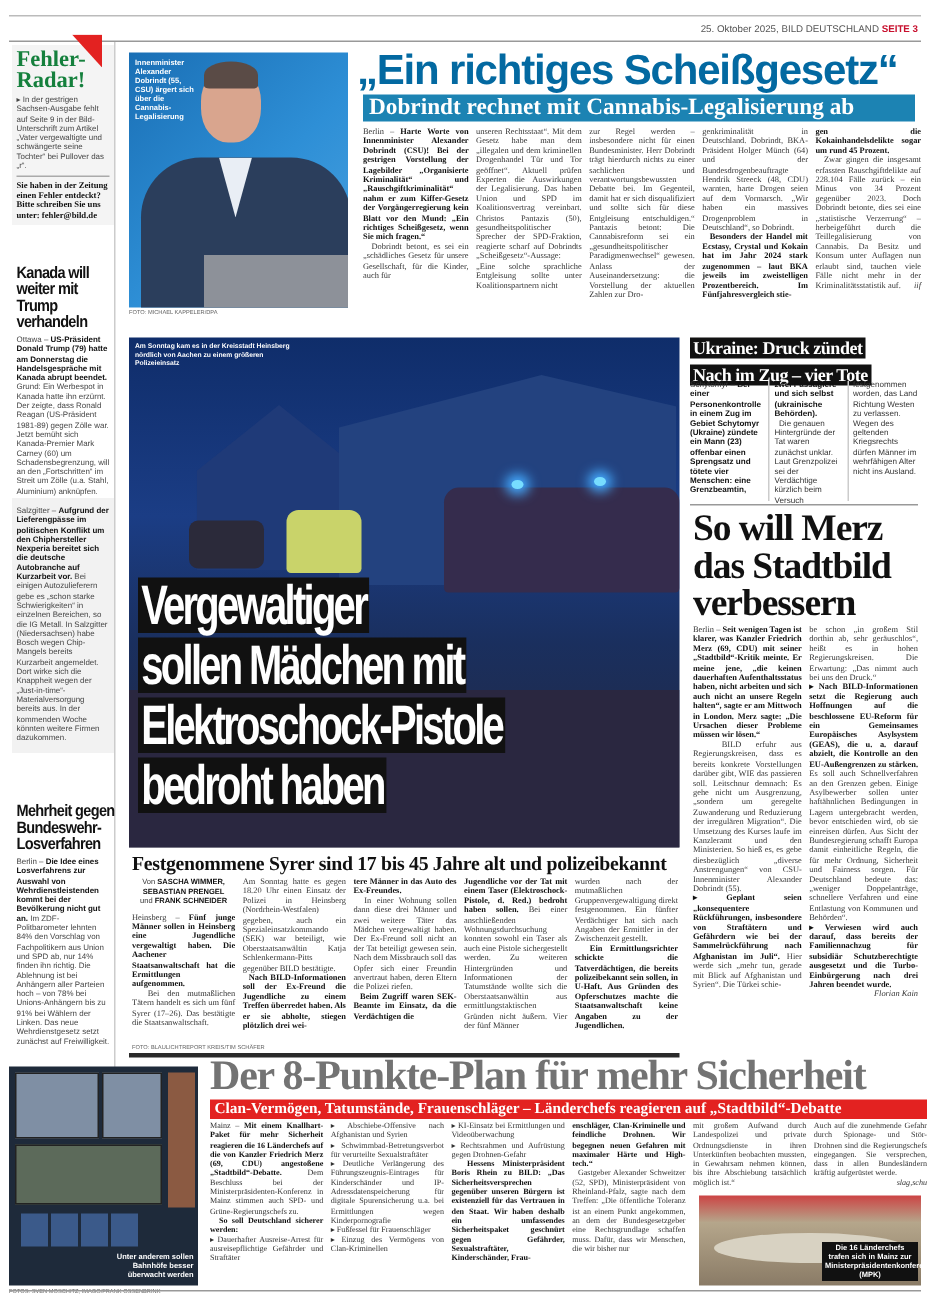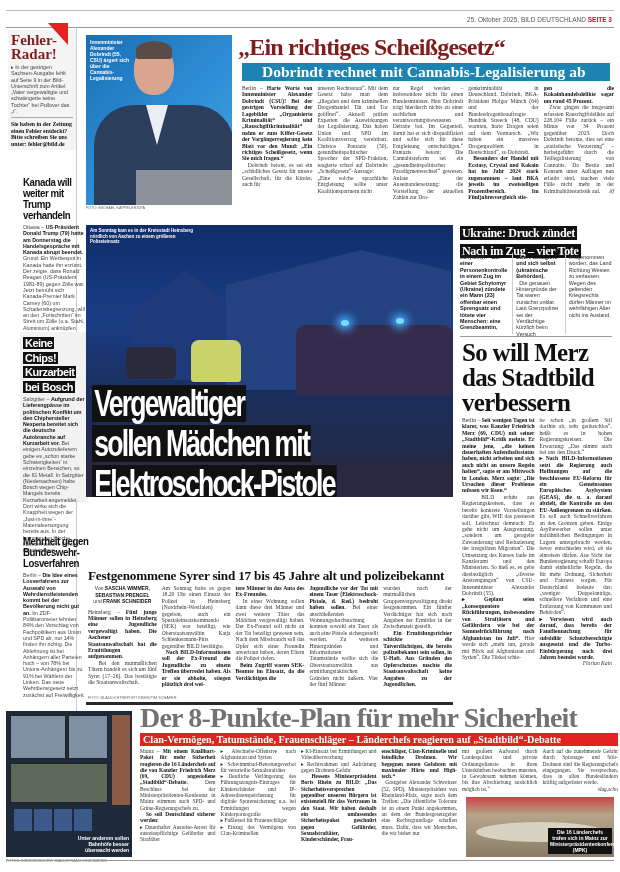--- a/index.html
+++ b/index.html
@@ -7,47 +7,47 @@
 body{position:relative;font-family:"Liberation Serif",serif;color:#222}
 .abs{position:absolute}
 .topline{left:6px;right:6px;top:10px;height:1px;background:#bbb}
 .dateline{right:8px;top:16px;font-family:"Liberation Sans",sans-serif;font-size:6.5px;color:#555}
 .dateline b{color:#c8102e}
 .rule2{left:6px;right:6px;top:27px;height:1px;background:#999}
 
 .leftcol{left:6px;top:28px;width:71px;height:692px;border-right:1px solid #ccc}
 .redcorner{left:48px;top:23px;width:20px;height:22px;background:#e32221;clip-path:polygon(0 0,100% 0,100% 100%)}
 .fr{left:8px;top:30px;width:68px;background:#f4f4f4;padding:3px 3px}
-.fr h2{font-family:"Liberation Serif",serif;font-weight:900;font-size:15px;line-height:14px;color:#7f1d1d}
+.fr h2{font-family:"Liberation Serif",serif;font-weight:900;font-size:15px;line-height:14px;color:#15803d}
 .small{font-family:"Liberation Sans",sans-serif;font-size:5.3px;line-height:6.3px;color:#444}
 .small b{color:#111}
 .fr .sep{height:1px;background:#aaa;margin:3px 0}
 .fr .ser{font-family:"Liberation Serif",serif;font-weight:bold;font-size:5.8px;line-height:6.5px;color:#111}
-.lbox{left:20px;width:68px;padding:3px 3px}
+.lbox{left:8px;width:68px;padding:3px 3px}
 .cond{font-family:"Liberation Sans",sans-serif;font-weight:bold;letter-spacing:-.5px;color:#111;transform-origin:left top}
 .kh{font-size:11px;line-height:11px}
 .invh{background:#111;color:#fff;display:inline;font-size:11px;line-height:12.5px;padding:0 2px;box-decoration-break:clone;-webkit-box-decoration-break:clone}
 .gray{background:#f2f2f2}
 
 .photo1{left:86px;top:35px;width:146px;height:170px;background:linear-gradient(135deg,#1a6fb5 0%,#2e8fd6 55%,#4aa2e0 100%);overflow:hidden}
 .photo1 .head{left:48px;top:10px;width:40px;height:50px;background:#d9a58e;border-radius:45%}
 .photo1 .hair{left:50px;top:6px;width:36px;height:18px;background:#5a4b46;border-radius:50% 50% 10% 10%}
 .photo1 .suit{left:8px;top:70px;width:140px;height:110px;background:#2b3e5c;border-radius:40px 40px 0 0}
 .photo1 .shirt{left:60px;top:70px;width:22px;height:40px;background:#e9eef5;clip-path:polygon(0 0,100% 0,50% 100%)}
 .photo1 .podium{left:50px;top:135px;width:96px;height:40px;background:#8d9199}
 .photo1 .cap{left:4px;top:4px;width:44px;font-family:"Liberation Sans",sans-serif;font-weight:bold;font-size:5px;line-height:6px;color:#fff}
 .credit{font-family:"Liberation Sans",sans-serif;font-size:3.8px;color:#666;text-transform:uppercase}
-.h1{left:238px;top:30px;width:378px;font-family:Liberation Serif, serif;font-weight:900;font-size:24px;line-height:34px;color:#7f1d1d;letter-spacing:-.8px;white-space:nowrap}
-.sub1{left:242px;top:63px;width:368px;height:18px;background:#1c83b3;color:#fff;font-family:"Liberation Serif",serif;font-weight:bold;font-size:15.5px;line-height:18px;padding-left:20px;white-space:nowrap}
+.h1{left:238px;top:30px;width:378px;font-family:Liberation Sans, sans-serif;font-weight:900;font-size:28px;line-height:34px;color:#0369a1;letter-spacing:-.8px;white-space:nowrap}
+.sub1{left:242px;top:63px;width:368px;height:18px;background:#1c83b3;color:#fff;font-family:"Liberation Serif",serif;font-weight:bold;font-size:15.5px;line-height:18px;padding-left:4px;white-space:nowrap}
 .cols{display:flex;gap:5px}
 .col{flex:1;font-family:"Liberation Serif",serif;font-size:5.6px;line-height:6.4px;color:#333;text-align:justify}
 .col b{color:#111}
 .story1{left:242px;top:85px;width:372px;height:120px}
 
-.bigphoto{left:86px;top:225px;width:367px;height:272px;background:linear-gradient(180deg,#0f2d6a 0%,#1b3d85 35%,#1a2f5e 60%,#25263a 100%);overflow:hidden}
+.bigphoto{left:86px;top:225px;width:367px;height:340px;background:linear-gradient(180deg,#0f2d6a 0%,#1b3d85 35%,#1a2f5e 60%,#25263a 100%);overflow:hidden}
 .house{background:#1f3a78}
 .bigh{left:6px;top:160px;font-family:"Liberation Sans",sans-serif;font-weight:bold;color:#fff;font-size:37px;line-height:37px;letter-spacing:-2.5px;transform:scaleX(.72);transform-origin:left top;white-space:nowrap}
 .bigh span{background:#111;padding:0 3px;display:inline-block;margin-bottom:3px}
 .bigcap{left:4px;top:3px;width:110px;font-family:"Liberation Sans",sans-serif;font-weight:bold;font-size:4.5px;line-height:5.5px;color:#fff}
 .sub2{left:88px;top:568px;width:365px;font-family:"Liberation Serif",serif;font-weight:bold;font-size:13.2px;line-height:15px;color:#111;white-space:nowrap;letter-spacing:-.2px}
 .story2{left:88px;top:585px;width:364px;height:110px}
 .byline{font-family:"Liberation Sans",sans-serif;font-size:5px;line-height:6.5px;text-align:center;color:#333}
 .byline b{font-weight:bold}
 
 .ukh{left:460px;top:223px;width:152px}
@@ -86,25 +86,20 @@
   <p class="ser">Sie haben in der Zeitung einen Fehler entdeckt? Bitte schreiben Sie uns unter: fehler@bild.de</p>
 </div>
 <div class="abs redcorner"></div>
 
 <div class="abs lbox" style="top:174px">
   <div class="cond kh" style="transform:scaleX(.88);width:78px">Kanada will weiter mit Trump verhandeln</div>
   <p class="small" style="margin-top:3px"><span>Ottawa – </span><b>US-Präsident Donald Trump (79) hatte am Donnerstag die Handelsgespräche mit Kanada abrupt beendet.</b> <span>Grund: Ein Werbespot in Kanada hatte ihn erzürnt. Der zeigte, dass Ronald Reagan (US-Präsident 1981-89) gegen Zölle war. Jetzt bemüht sich Kanada-Premier Mark Carney (60) um Schadensbegrenzung, will an den „Fortschritten“ im Streit um Zölle (u.a. Stahl, Aluminium) anknüpfen.</span></p>
 </div>
 
 <div class="abs lbox gray" style="top:332px;height:170px">
-  <div style="line-height:13px">
-    <span class="cond invh">Keine Chips!</span><br>
-    <span class="cond invh">Kurzarbeit</span><br>
-    <span class="cond invh">bei Bosch</span>
-  </div>
   <p class="small" style="margin-top:3px"><span>Salzgitter – </span><b>Aufgrund der Lieferengpässe im politischen Konflikt um den Chiphersteller Nexperia bereitet sich die deutsche Autobranche auf Kurzarbeit vor.</b> <span>Bei einigen Autozulieferern gebe es „schon starke Schwierigkeiten“ in einzelnen Bereichen, so die IG Metall. In Salzgitter (Niedersachsen) habe Bosch wegen Chip-Mangels bereits Kurzarbeit angemeldet. Dort wirke sich die Knappheit wegen der „Just-in-time“-Materialversorgung bereits aus. In der kommenden Woche könnten weitere Firmen dazukommen.</span></p>
 </div>
 
 <div class="abs lbox" style="top:533px">
   <div class="cond kh" style="transform:scaleX(.88);width:78px">Mehrheit gegen Bundeswehr-Losverfahren</div>
   <p class="small" style="margin-top:3px"><span>Berlin – </span><b>Die Idee eines Losverfahrens zur Auswahl von Wehrdienstleistenden kommt bei der Bevölkerung nicht gut an.</b> <span>Im ZDF-Politbarometer lehnten 84% den Vorschlag von Fachpolitikern aus Union und SPD ab, nur 14% finden ihn richtig. Die Ablehnung ist bei Anhängern aller Parteien hoch – von 78% bei Unions-Anhängern bis zu 91% bei Wählern der Linken. Das neue Wehrdienstgesetz setzt zunächst auf Freiwilligkeit.</span></p>
 </div>
 
 <div class="abs photo1">
   <div class="abs suit"></div>

